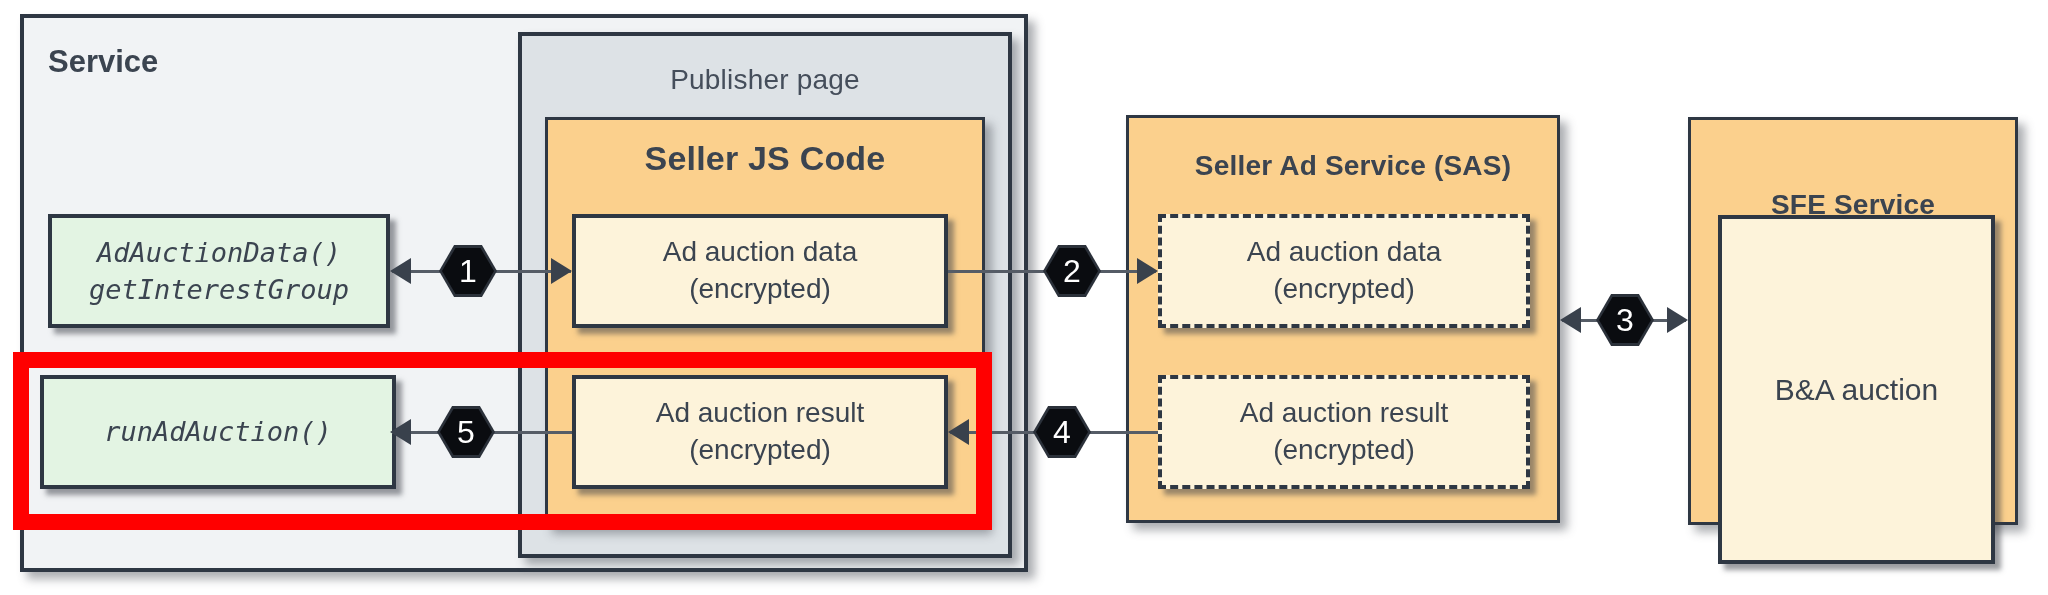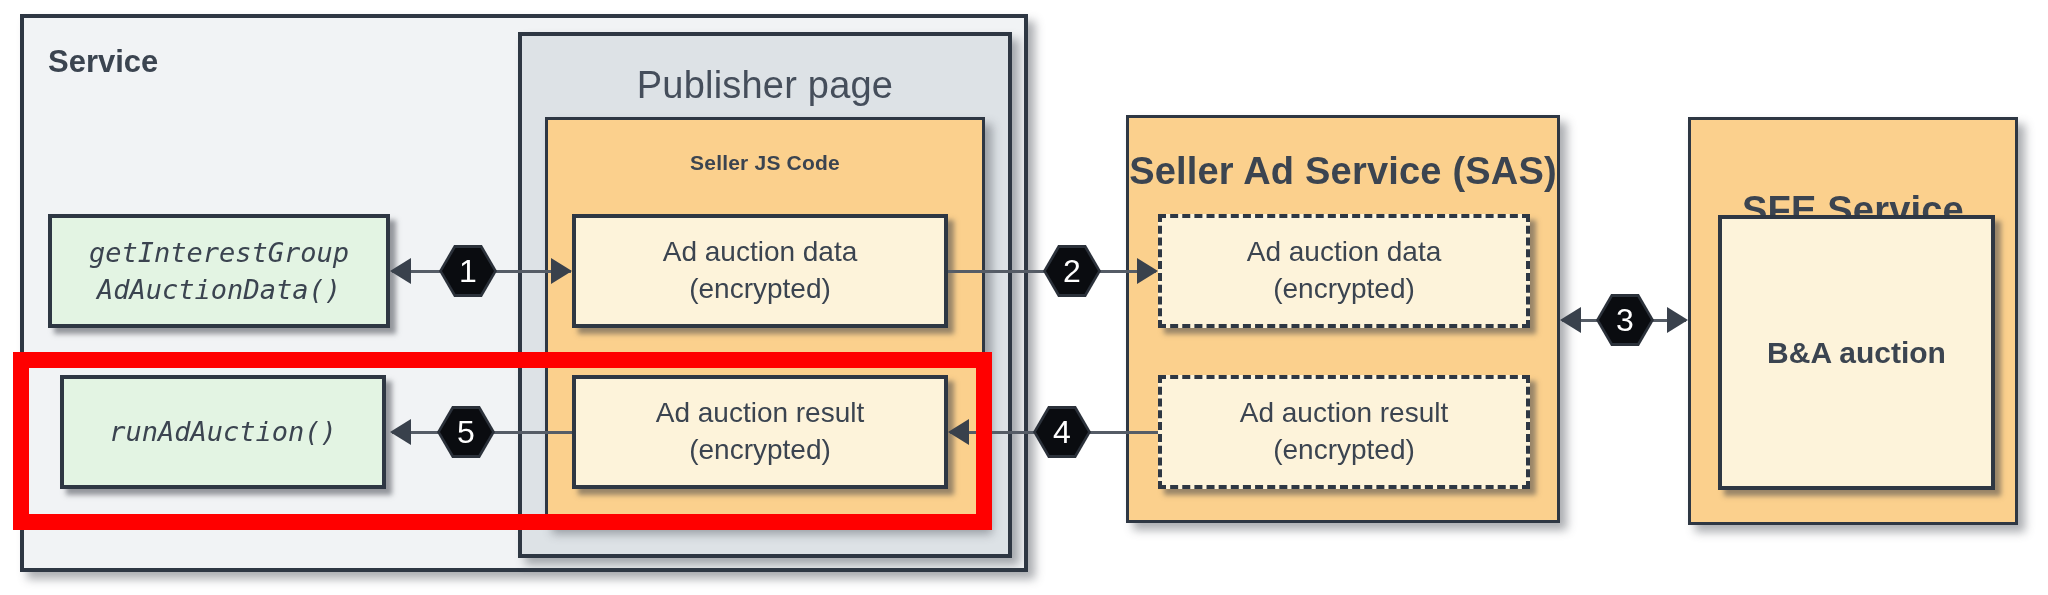--- a/index.html
+++ b/index.html
@@ -15,21 +15,21 @@
     color:var(--text-dark,#3b4450);
     overflow:hidden;
   }
   .box{position:absolute;}
   .container{
     border:4px solid var(--stroke-dark,#2e3743);
     box-shadow:7px 7px 9px rgba(70,75,84,0.45);
   }
   .ctr-title{
     position:absolute;left:0;width:100%;
-    text-align:center;font-weight:bold;font-size:38px;
+    text-align:center;font-weight:bold;font-size:28px;
     letter-spacing:0.2px;
   }
   .innerbox{
     position:absolute;
     border:4px solid var(--stroke-dark,#2e3743);
     box-shadow:6px 6px 5px rgba(55,60,68,0.5);
     display:flex;flex-direction:column;justify-content:center;align-items:center;
     text-align:center;font-size:28px;line-height:1.32;
     z-index:5;
   }
@@ -75,61 +75,61 @@
 
   <div class="box container" style="left:20px;top:14px;width:1008px;height:558px;background:var(--browser-fill);">
     <div style="position:absolute;left:24px;top:26px;font-weight:bold;font-size:31px;">Service</div>
   </div>
 
   <div class="box container" style="left:518px;top:32px;width:494px;height:526px;background:var(--publisher-fill);border-width:4px;">
     <div class="ctr-title" style="top:28px;font-weight:normal;color:#454e5b;">Publisher page</div>
   </div>
 
   <div class="box container" style="left:545px;top:117px;width:440px;height:410px;background:var(--orange-fill);border-width:3px;">
-    <div class="ctr-title" style="top:31px;font-size:21px;">Seller JS Code</div>
+    <div class="ctr-title" style="top:19px;font-size:34px;">Seller JS Code</div>
   </div>
 
   <div class="innerbox" style="left:48px;top:214px;width:342px;height:114px;background:var(--green-fill);">
+    <div class="mono">AdAuctionData()</div>
     <div class="mono">getInterestGroup</div>
-    <div class="mono">AdAuctionData()</div>
   </div>
 
-  <div class="innerbox" style="left:60px;top:375px;width:326px;height:114px;background:var(--green-fill);">
+  <div class="innerbox" style="left:40px;top:375px;width:356px;height:114px;background:var(--green-fill);">
     <div class="mono">runAdAuction()</div>
   </div>
 
   <div class="innerbox" style="left:572px;top:214px;width:376px;height:114px;background:var(--cream-fill);">
     <div>Ad auction data</div>
     <div class="ital">(encrypted)</div>
   </div>
 
   <div class="innerbox" style="left:572px;top:375px;width:376px;height:114px;background:var(--cream-fill);">
     <div>Ad auction result</div>
     <div class="ital">(encrypted)</div>
   </div>
 
   <div class="box container" style="left:1126px;top:115px;width:434px;height:408px;background:var(--orange-fill);border-width:3px;">
-    <div class="ctr-title" style="top:32px;">Seller Ad Service (SAS)</div>
+    <div class="ctr-title" style="top:32px;margin-left:10px;">Seller Ad Service (SAS)</div>
   </div>
 
   <div class="innerbox dashed" style="left:1158px;top:214px;width:372px;height:114px;background:var(--cream-fill);">
     <div>Ad auction data</div>
     <div class="ital">(encrypted)</div>
   </div>
 
   <div class="innerbox dashed" style="left:1158px;top:375px;width:372px;height:114px;background:var(--cream-fill);">
     <div>Ad auction result</div>
     <div class="ital">(encrypted)</div>
   </div>
 
   <div class="box container" style="left:1688px;top:117px;width:330px;height:408px;background:var(--orange-fill);border-width:3px;">
     <div class="ctr-title" style="top:32px;margin-top:37px;">SFE Service</div>
   </div>
 
-  <div class="innerbox" style="left:1718px;top:215px;width:277px;height:275px;background:var(--cream-fill);font-size:30px;font-weight:bold;">
+  <div class="innerbox" style="left:1718px;top:215px;width:277px;height:349px;background:var(--cream-fill);font-size:30px;">
     <div>B&amp;A auction</div>
   </div>
 
   <div class="hline" style="left:392px;top:270px;width:179px;"></div>
   <div class="arr left" style="left:390px;top:258px;"></div>
   <div class="arr right" style="left:551px;top:258px;"></div>
 
   <div class="hline" style="left:948px;top:270px;width:208px;"></div>
   <div class="arr right" style="left:1137px;top:258px;"></div>
 

